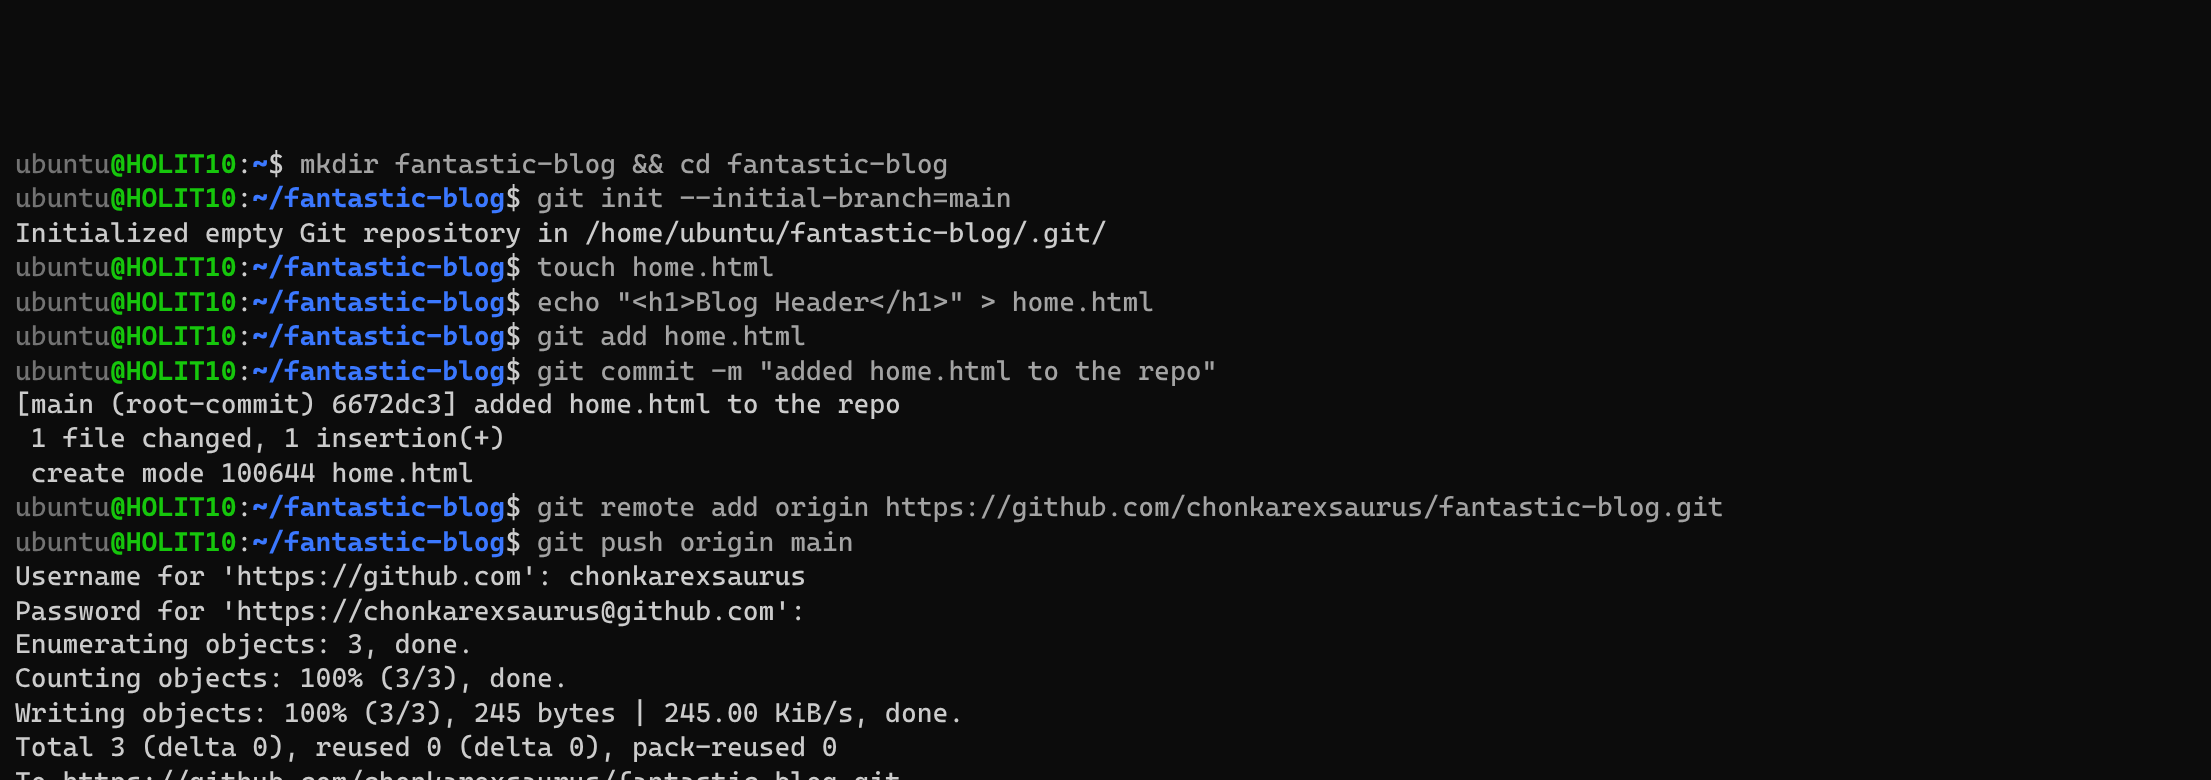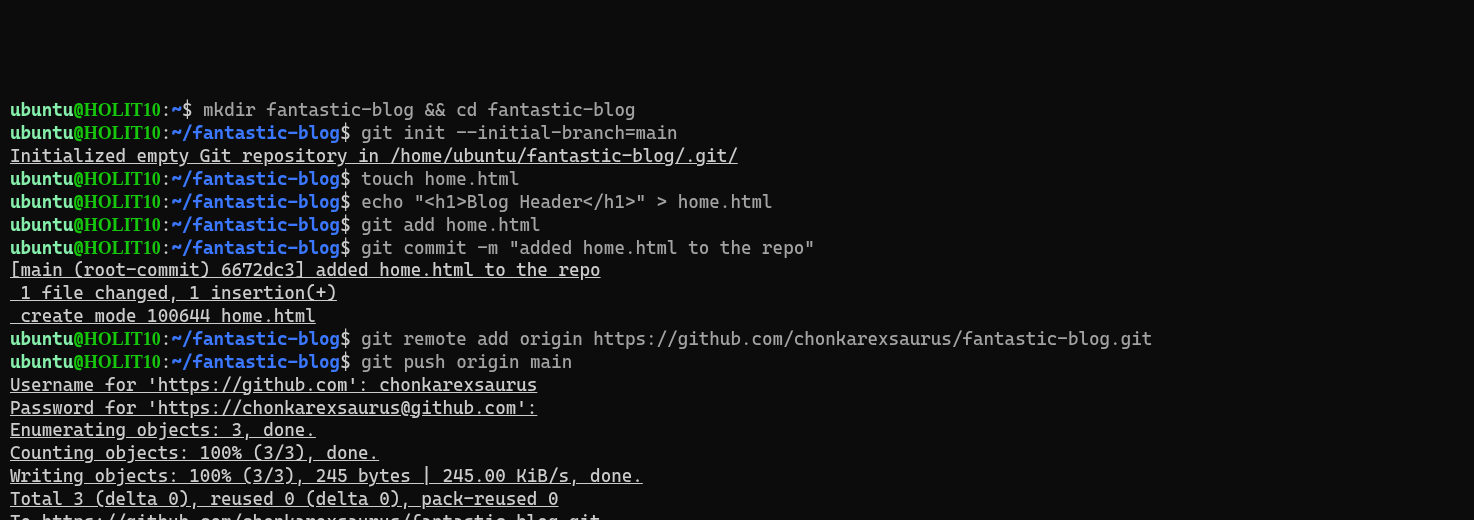--- a/index.html
+++ b/index.html
@@ -17,48 +17,46 @@
       white-space: pre;
       font-weight: 500;
       width: 1474px;
       height: 520px;
       overflow: hidden;
     }
     .line {
       display: block;
     }
     .user {
-      color: #86efac;
-      font-weight: bold;
+      color: #737373;
+      font-weight: normal;
     }
     .at {
       color: #16c60c;
       font-weight: bold;
     }
     .host {
       color: #16c60c;
       font-weight: bold;
-      font-family: Liberation Serif, serif;
     }
     .colon {
       color: #cccccc;
     }
     .path {
       color: #3b78ff;
       font-weight: bold;
     }
     .dollar {
       color: #cccccc;
     }
     .cmd {
       color: #a3a3a3;
     }
     .output {
       color: #cccccc;
-      text-decoration: underline;
     }
   </style>
 </head>
 <body>
 
 
 
 <div><span class="line"><span class="user">ubuntu</span><span class="at">@</span><span class="host">HOLIT10</span><span class="colon">:</span><span class="path">~</span><span class="dollar">$</span><span class="cmd"> mkdir fantastic-blog &amp;&amp; cd fantastic-blog</span></span><span class="line"><span class="user">ubuntu</span><span class="at">@</span><span class="host">HOLIT10</span><span class="colon">:</span><span class="path">~/fantastic-blog</span><span class="dollar">$</span><span class="cmd"> git init --initial-branch=main</span></span><span class="line output">Initialized empty Git repository in /home/ubuntu/fantastic-blog/.git/</span><span class="line"><span class="user">ubuntu</span><span class="at">@</span><span class="host">HOLIT10</span><span class="colon">:</span><span class="path">~/fantastic-blog</span><span class="dollar">$</span><span class="cmd"> touch home.html</span></span><span class="line"><span class="user">ubuntu</span><span class="at">@</span><span class="host">HOLIT10</span><span class="colon">:</span><span class="path">~/fantastic-blog</span><span class="dollar">$</span><span class="cmd"> echo "&lt;h1&gt;Blog Header&lt;/h1&gt;" &gt; home.html</span></span><span class="line"><span class="user">ubuntu</span><span class="at">@</span><span class="host">HOLIT10</span><span class="colon">:</span><span class="path">~/fantastic-blog</span><span class="dollar">$</span><span class="cmd"> git add home.html</span></span><span class="line"><span class="user">ubuntu</span><span class="at">@</span><span class="host">HOLIT10</span><span class="colon">:</span><span class="path">~/fantastic-blog</span><span class="dollar">$</span><span class="cmd"> git commit -m "added home.html to the repo"</span></span><span class="line output">[main (root-commit) 6672dc3] added home.html to the repo</span><span class="line output"> 1 file changed, 1 insertion(+)</span><span class="line output"> create mode 100644 home.html</span><span class="line"><span class="user">ubuntu</span><span class="at">@</span><span class="host">HOLIT10</span><span class="colon">:</span><span class="path">~/fantastic-blog</span><span class="dollar">$</span><span class="cmd"> git remote add origin https://github.com/chonkarexsaurus/fantastic-blog.git</span></span><span class="line"><span class="user">ubuntu</span><span class="at">@</span><span class="host">HOLIT10</span><span class="colon">:</span><span class="path">~/fantastic-blog</span><span class="dollar">$</span><span class="cmd"> git push origin main</span></span><span class="line output">Username for 'https://github.com': chonkarexsaurus</span><span class="line output">Password for 'https://chonkarexsaurus@github.com':</span><span class="line output">Enumerating objects: 3, done.</span><span class="line output">Counting objects: 100% (3/3), done.</span><span class="line output">Writing objects: 100% (3/3), 245 bytes | 245.00 KiB/s, done.</span><span class="line output">Total 3 (delta 0), reused 0 (delta 0), pack-reused 0</span><span class="line output">To https://github.com/chonkarexsaurus/fantastic-blog.git</span></div>
 
 

